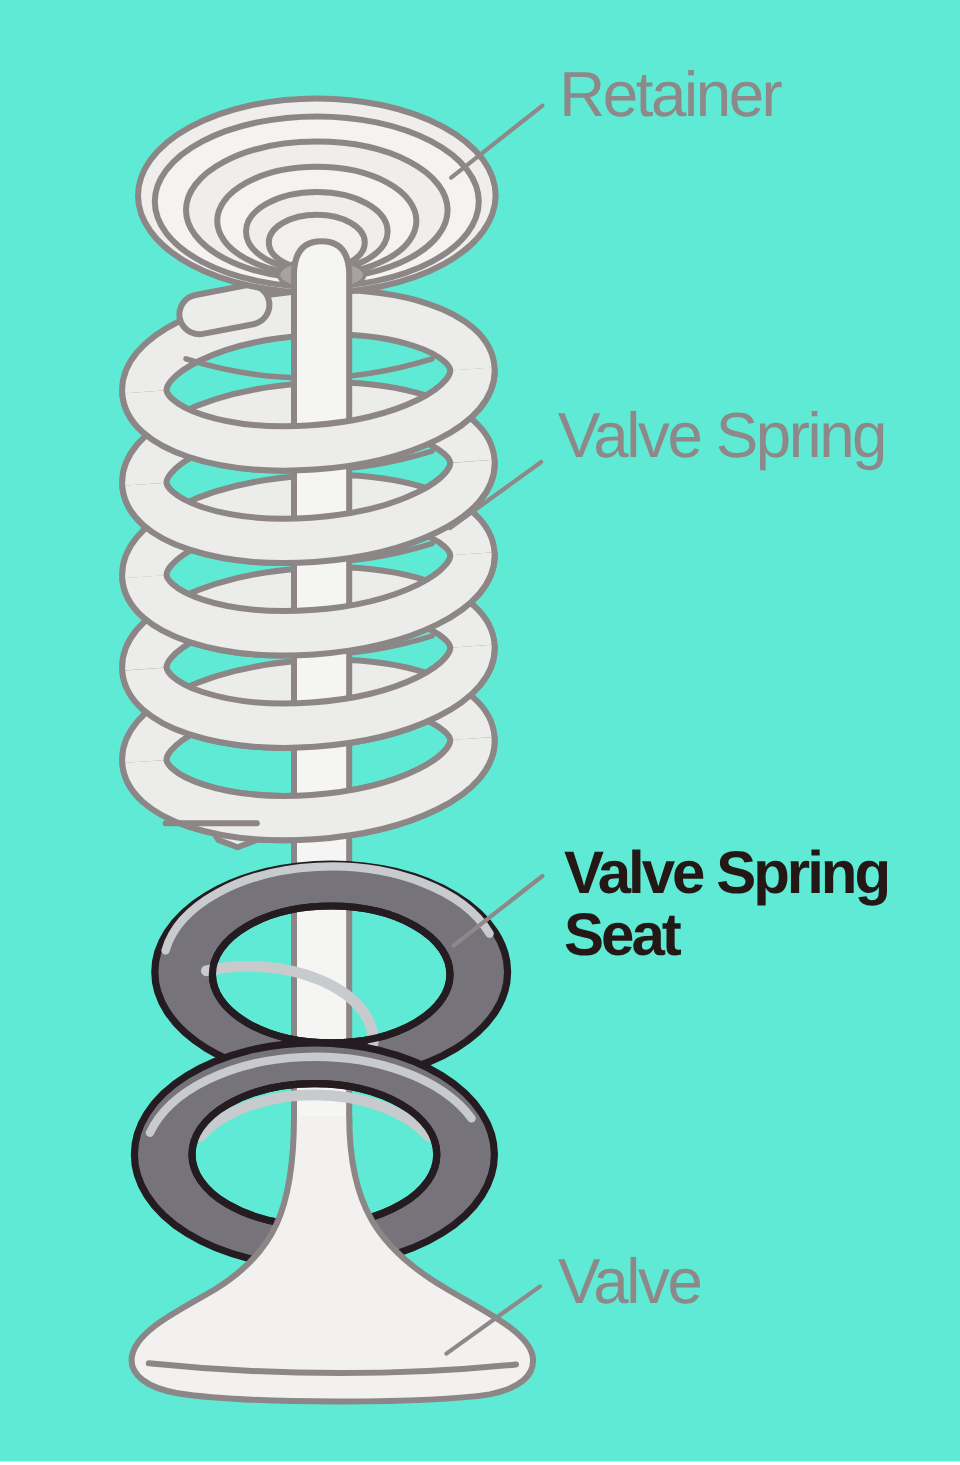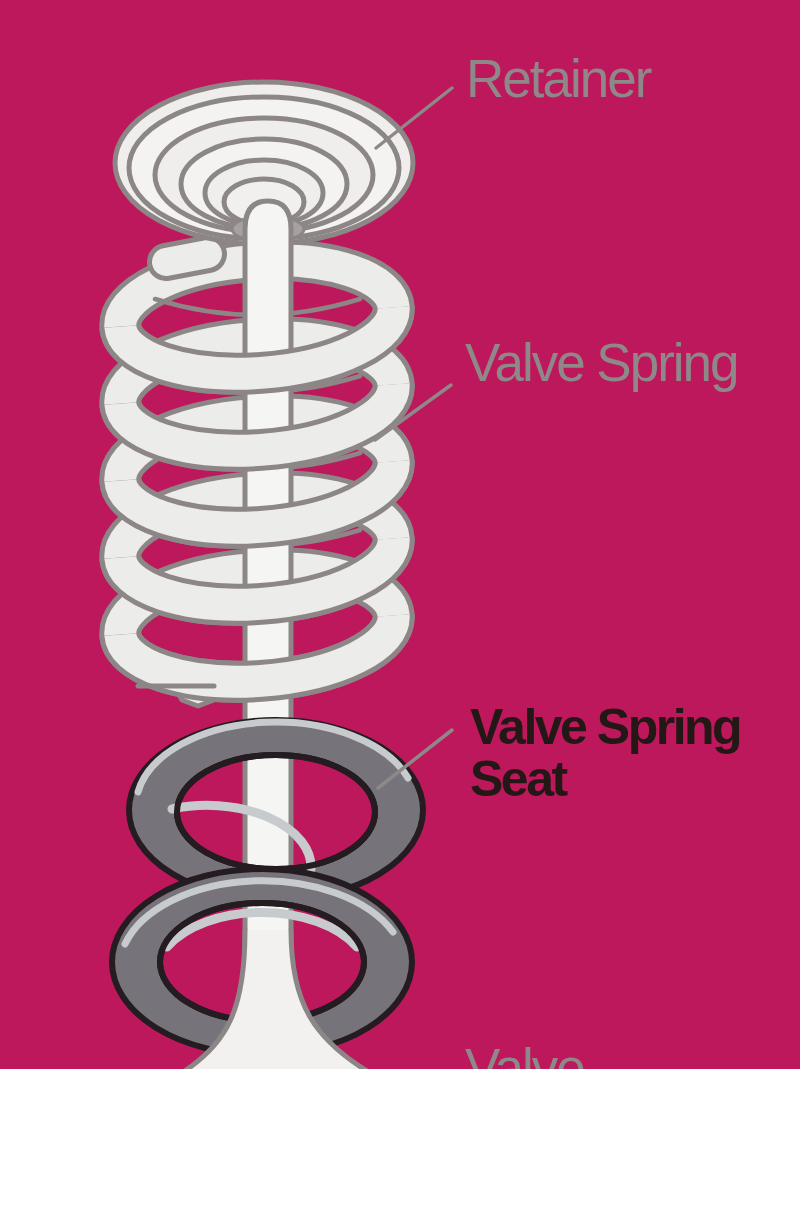--- a/index.html
+++ b/index.html
@@ -1,20 +1,20 @@
 <!DOCTYPE html>
 <html><head>
 <meta charset="utf-8">
 <style>
   html, body { margin: 0; padding: 0; background: #ffffff; }
   .canvas {
     position: relative;
     width: 800px;
-    height: 1069px;
-    background: #be185d;
+    height: 1218px;
+    background: #5eead4;
     overflow: hidden;
     font-family: "Liberation Sans", sans-serif;
   }
   svg { display: block; }
   .label-gray {
     font-family: "Liberation Sans", sans-serif;
     font-size: 53px;
     letter-spacing: -2px;
     font-weight: 400;
   }

